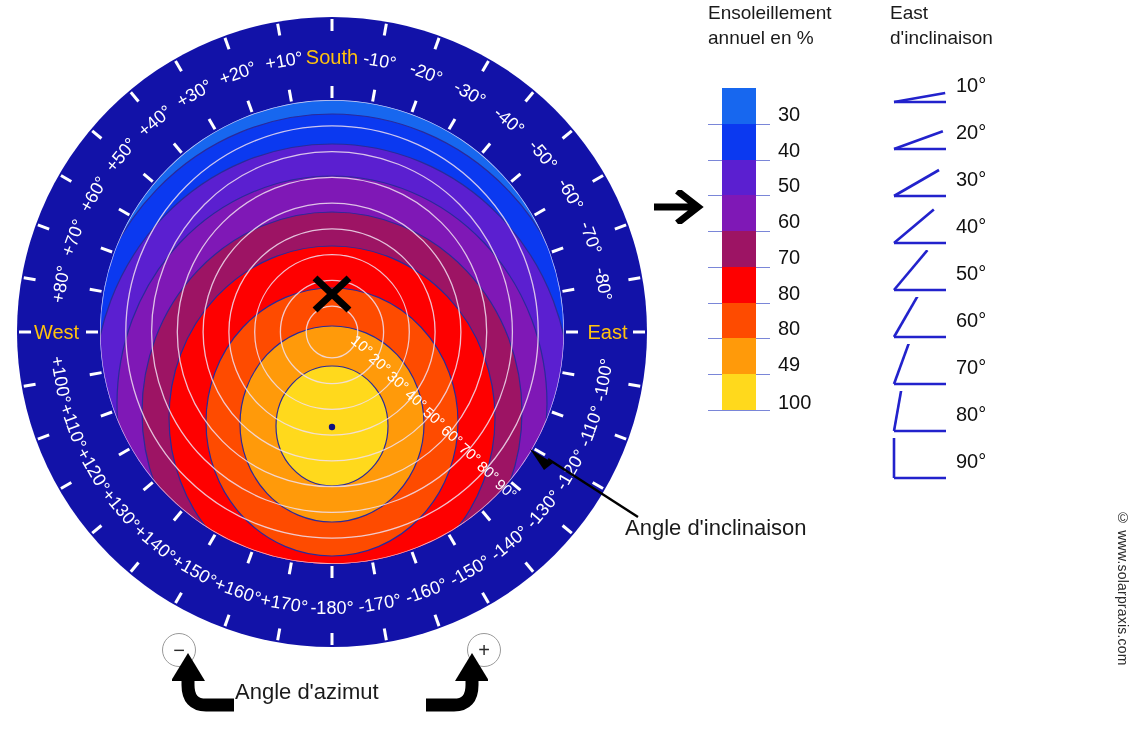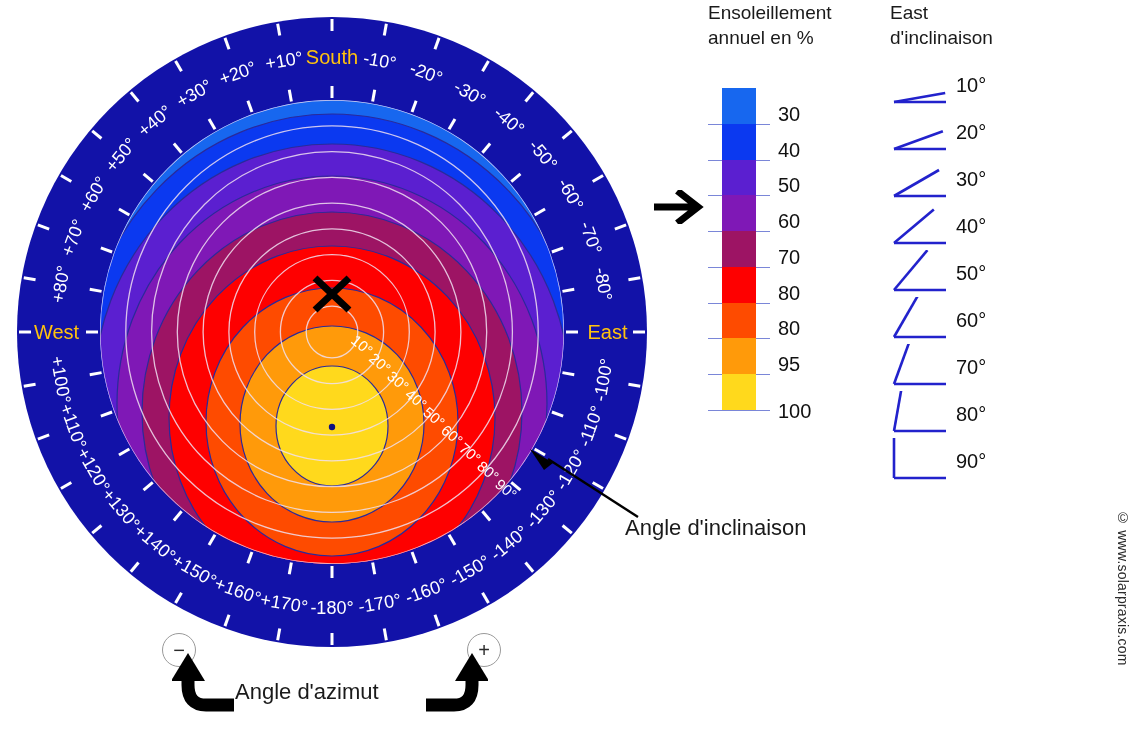--- a/index.html
+++ b/index.html
@@ -246,24 +246,24 @@
         <div class="legend-tick" style="top: 178.889px;"></div>
         <div class="legend-label" style="top: 168.871px;">70</div>
         <div class="legend-swatch" style="top: 178.889px; height: 35.7778px; background: rgb(254, 0, 0);"></div>
         <div class="legend-tick" style="top: 214.667px;"></div>
         <div class="legend-label" style="top: 204.649px;">80</div>
         <div class="legend-swatch" style="top: 214.667px; height: 35.7778px; background: rgb(254, 75, 0);"></div>
         <div class="legend-tick" style="top: 250.444px;"></div>
         <div class="legend-label" style="top: 240.427px;">80</div>
         <div class="legend-swatch" style="top: 250.444px; height: 35.7778px; background: rgb(255, 154, 10);"></div>
         <div class="legend-tick" style="top: 286.222px;"></div>
-        <div class="legend-label" style="top: 276.204px;">95</div>
+        <div class="legend-label" style="top: 276.204px;">49</div>
         <div class="legend-swatch" style="top: 286.222px; height: 35.7778px; background: rgb(255, 217, 28);"></div>
         <div class="legend-tick" style="top: 322px;"></div>
-        <div class="legend-label" style="top: 323px;">100</div>
+        <div class="legend-label" style="top: 314px;">100</div>
       </div>
     <svg id="legend-pointer-arrow" viewBox="0 0 56 34" xmlns="http://www.w3.org/2000/svg">
       <path d="M2,17 H40 M26,3 L44,17 L26,31" fill="none" stroke="#000" stroke-width="7" stroke-linecap="square" stroke-linejoin="miter"></path>
     </svg>
   </div>
 
   <div id="tilt-legend">
     <div class="tilt-title">East
 d'inclinaison</div>
   <div class="tilt-row" style="top: 62px;">

